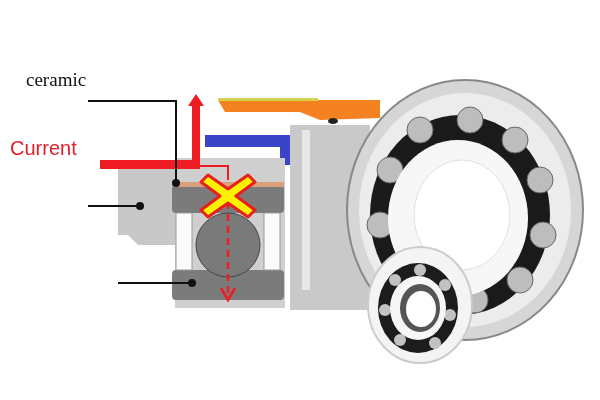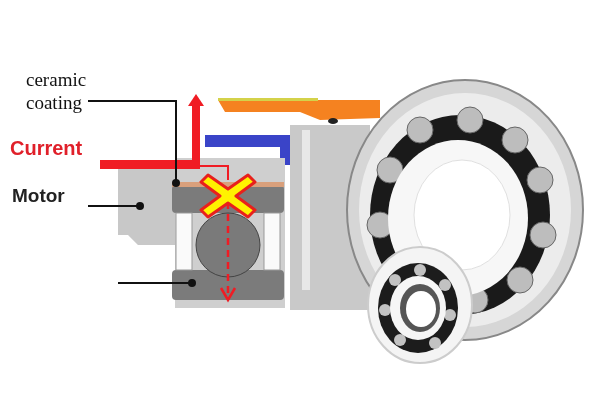--- a/index.html
+++ b/index.html
@@ -1,21 +1,21 @@
 <!DOCTYPE html>
 <html><head>
 <meta charset="utf-8">
 <style>
   html,body{margin:0;padding:0;background:#fff;}
   #stage{position:relative;width:600px;height:400px;overflow:hidden;background:#fff;font-family:"Liberation Sans",sans-serif;}
   svg{position:absolute;left:0;top:0;}
   .lbl{position:absolute;white-space:nowrap;}
   .serif{font-family:"Liberation Serif","DejaVu Serif",serif;font-size:19px;color:#111;line-height:23px;}
   .bold{font-weight:bold;font-size:19px;color:#222;line-height:23px;}
-  .red{color:#e0202a;font-weight:bold;font-size:20px;}
+  .red{color:#e0202a;font-weight:normal;font-size:20px;}
 </style>
 </head>
 <body>
 
 <div id="stage">
   <svg width="600" height="400" viewBox="0 0 600 400">
 
     <rect x="290" y="125" width="80" height="185" fill="#c9c9c9"></rect>
     <rect x="302" y="130" width="8" height="160" fill="#e8e8e8"></rect>
 
@@ -90,19 +90,17 @@
           <circle cx="385" cy="310" r="6"></circle>
         </g>
       <ellipse cx="418" cy="308" rx="28" ry="32" fill="#f6f6f6"></ellipse>
       <ellipse cx="420" cy="308" rx="20" ry="24" fill="#555"></ellipse>
       <ellipse cx="421" cy="309" rx="15" ry="18" fill="#fff"></ellipse>
     </g>
   </svg>
 
   <div class="lbl serif" style="left:26px;top:68px;">
     <div>ceramic</div>
-    <div>coating</div>
   </div>
   <div class="lbl red" style="left:10px;top:137px;">Current</div>
   <div class="lbl bold" style="left:12px;top:184px;">
-    <div>Motor</div>
   </div>
 </div>
 
 </body></html>

